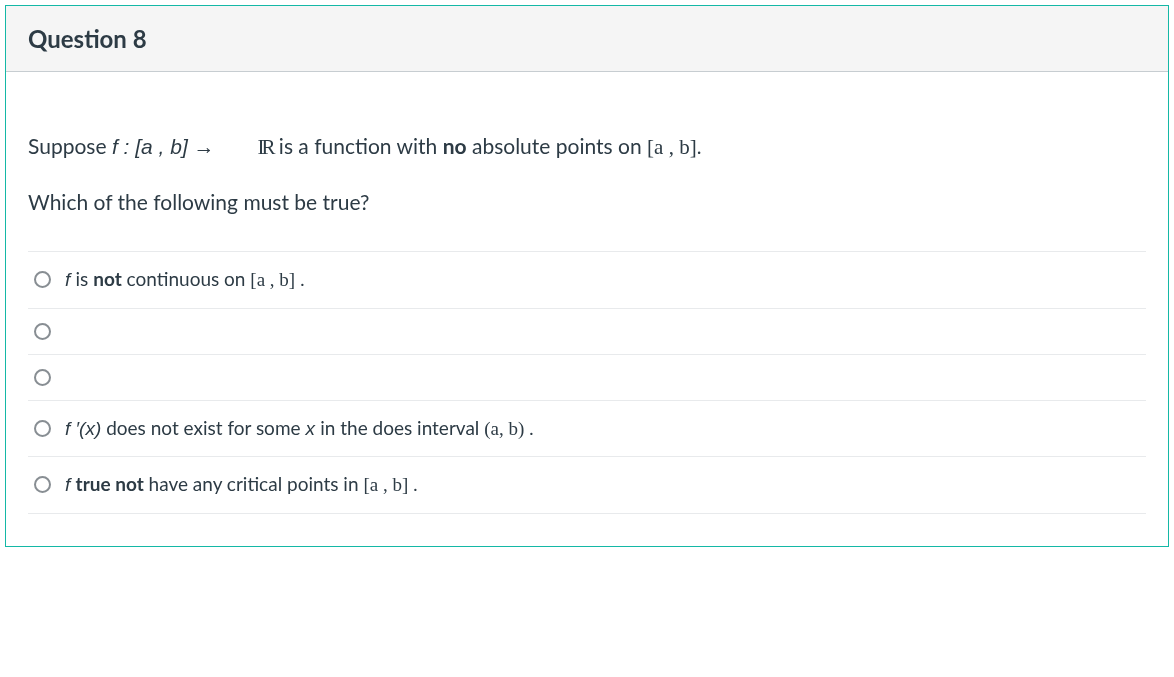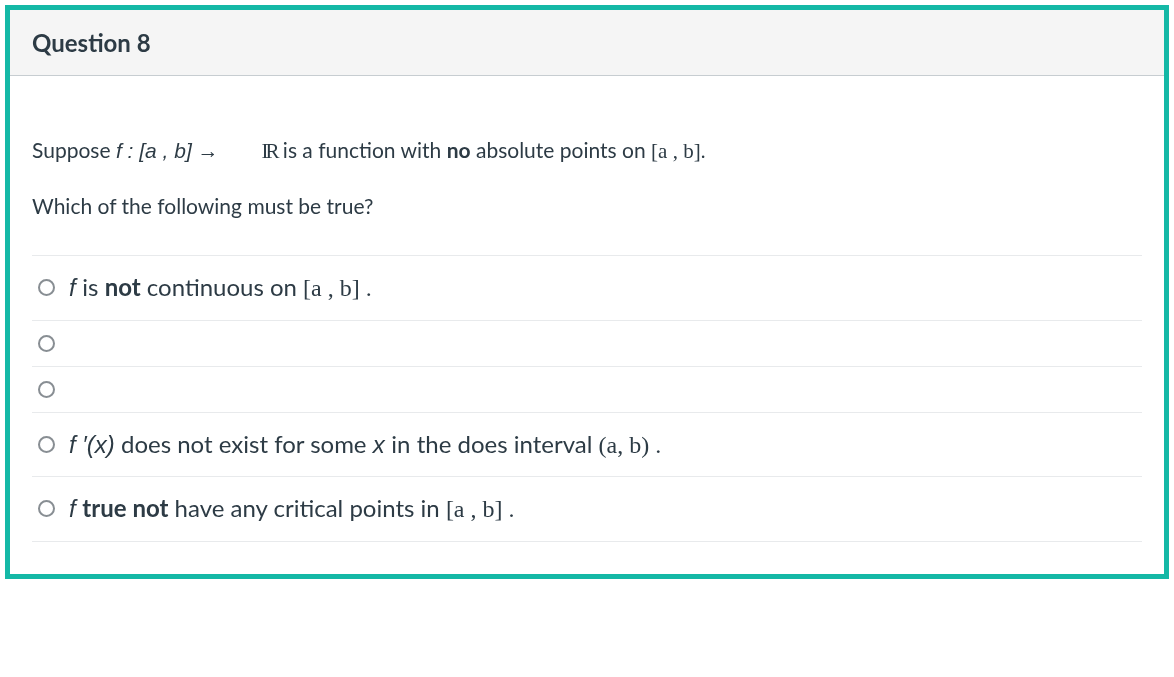--- a/index.html
+++ b/index.html
@@ -4,21 +4,21 @@
 <style>
   * { box-sizing: border-box; margin: 0; padding: 0; }
   html, body {
     width: 1174px;
     height: 677px;
     font-family: "Lato", "Helvetica Neue", Arial, sans-serif;
     color: #2d3b45;
     background: #fff;
   }
   .question-card {
-    border: 5px solid #14b8a6;
+    border: 1px solid #14b8a6;
     margin: 5px 5px 0 5px;
     background: #fff;
   }
   .question-header {
     background: #f5f5f5;
     border-bottom: 1px solid #c7cdd1;
     padding: 18px 22px;
   }
   .question-header .title {
     font-size: 24px;
@@ -40,21 +40,21 @@
   .bold { font-weight: 700; }
   .answers {
     margin-top: 34px;
   }
   .answer-row {
     border-top: 1px solid #e8eaec;
     padding: 14px 6px 14px 6px;
     display: flex;
     align-items: center;
     gap: 14px;
-    font-size: 24px;
+    font-size: 19px;
     color: #2d3b45;
   }
   .answer-row:last-child { border-bottom: 1px solid #e8eaec; }
   .radio {
     width: 17px;
     height: 17px;
     border: 2px solid #888e93;
     border-radius: 50%;
     flex: 0 0 auto;
     background: #fff;

